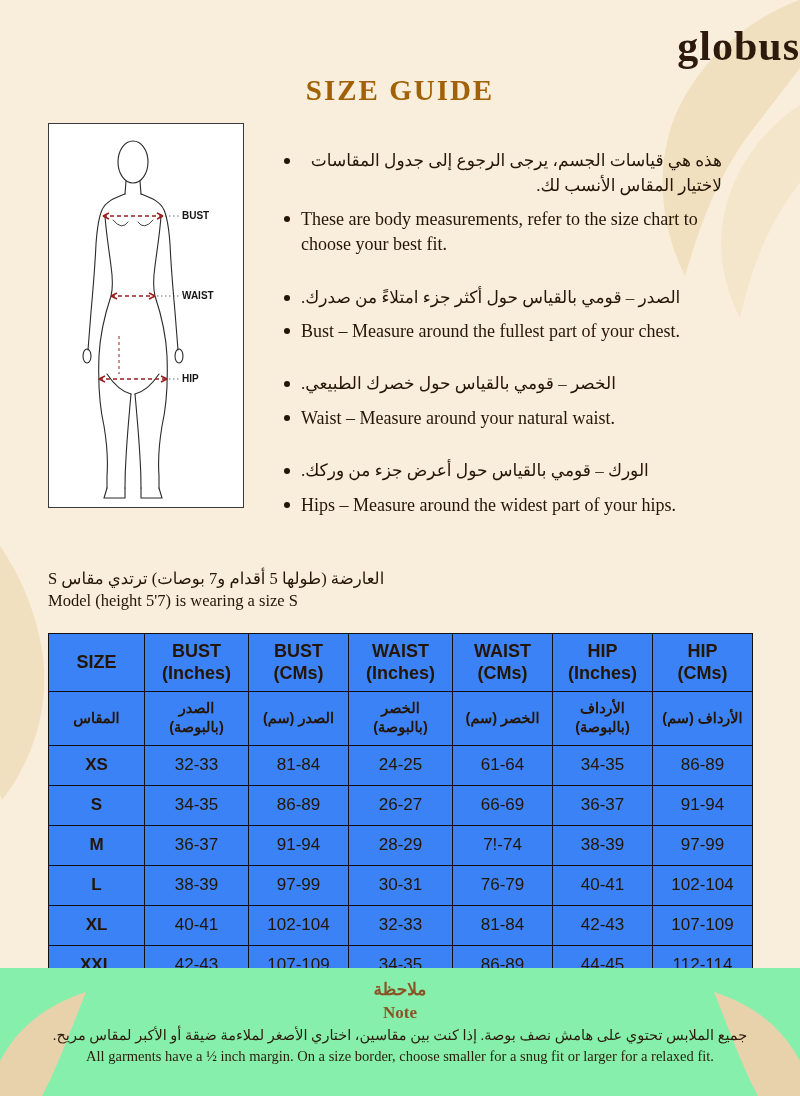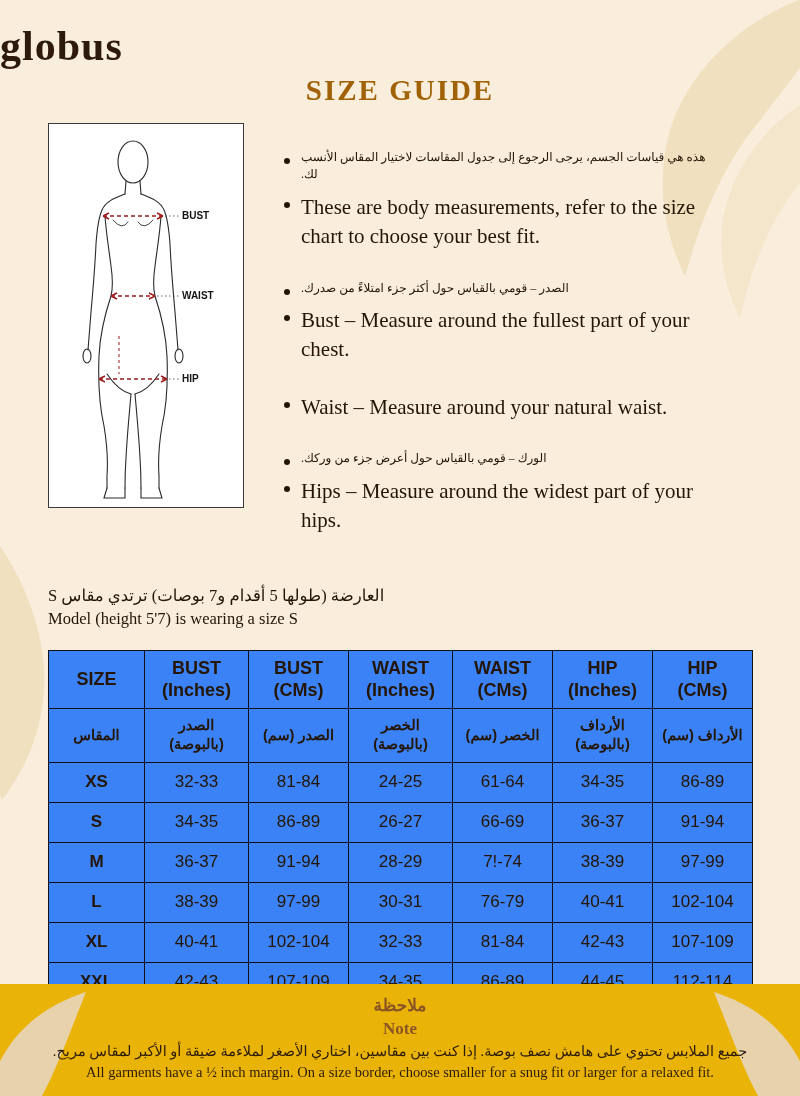--- a/index.html
+++ b/index.html
@@ -8,31 +8,31 @@
     position:relative; overflow:hidden;
     background:#f8eedb;
     font-family:"Liberation Serif", serif;
     color:#241505;
   }
   .deco { position:absolute; z-index:0; pointer-events:none; }
   .deco-tr { top:-14px; right:-55px; }
   .deco-left { top:500px; left:-38px; }
   .page { position:relative; z-index:1; }
 
-  .logo { text-align:left; padding-top:22px; font-size:42px; font-weight:700; letter-spacing:1px; color:#2e1a0c; }
+  .logo { text-align:right; padding-top:22px; font-size:42px; font-weight:700; letter-spacing:1px; color:#2e1a0c; }
   .page-title { text-align:center; margin-top:4px; font-size:29px; font-weight:700; letter-spacing:2px; color:#a16207; }
 
   .content { display:flex; margin:16px 48px 0 48px; gap:40px; }
   .figure-box { width:196px; height:385px; flex:none; background:#ffffff; border:1px solid #3a3a3a; }
   .bullets { flex:1; padding:26px 30px 0 0; }
   .group { margin-bottom:28px; }
   .bullet { display:flex; gap:11px; margin-bottom:9px; }
   .b-dot { width:6px; height:6px; border-radius:50%; background:#241505; margin-top:9px; flex:none; }
-  .b-ar { direction:rtl; text-align:left; font-size:12px; line-height:1.45; }
-  .b-en { font-size:21px; line-height:1.4; }
+  .b-ar { direction:rtl; text-align:right; font-size:17px; line-height:1.45; }
+  .b-en { font-size:18px; line-height:1.4; }
 
   .model-note { margin:22px 48px 15px 48px; font-size:16.5px; line-height:1.35; }
   .model-ar { direction:rtl; text-align:left; }
 
   table.size-table {
     margin:20px 48px 0 48px; width:704px; table-layout:fixed;
     border-collapse:collapse; background:#3b82f6;
     font-family:Liberation Sans, sans-serif;
   }
   .size-table th, .size-table td {
@@ -40,22 +40,22 @@
   }
   tr.hdr-en { height:58px; }
   tr.hdr-ar { height:54px; }
   tr.data-row { height:40px; }
   .th-en { font-size:18px; font-weight:700; white-space:pre-line; line-height:1.25; }
   .th-ar { font-size:14.5px; font-weight:700; white-space:pre-line; line-height:1.3; direction:rtl; }
   .size-cell { font-weight:700; font-size:17px; }
   .val-cell { font-size:17px; font-weight:400; }
 
   .note {
-    position:absolute; left:0; right:0; bottom:0; height:112px; z-index:1;
-    background:#eab308; text-align:center; padding-top:11px; overflow:hidden;
+    position:absolute; left:0; right:0; bottom:0; height:128px; z-index:1;
+    background:#86efac; text-align:center; padding-top:11px; overflow:hidden;
   }
   .note-leaf { position:absolute; bottom:0; pointer-events:none; }
   .note-leaf-l { left:-12px; }
   .note-leaf-r { right:-12px; }
   .note-inner { position:relative; }
   .note-title { font-size:17px; font-weight:700; color:#8a5526; line-height:1.35; }
   .note-body { font-size:14.5px; color:#2c1c0c; line-height:1.45; }
   .note-body-ar { direction:rtl; }
 </style>
 </head>
@@ -138,20 +138,24 @@
         <div class="bullet">
           <span class="b-dot"></span>
           <div class="b-ar">الصدر – قومي بالقياس حول أكثر جزء امتلاءً من صدرك.</div>
         </div>
         <div class="bullet">
           <span class="b-dot"></span>
           <div class="b-en">Bust – Measure around the fullest part of your chest.</div>
         </div>
       </div>
       <div class="group">
+        <div class="bullet">
+          <span class="b-dot"></span>
+          <div class="b-ar">الخصر – قومي بالقياس حول خصرك الطبيعي.</div>
+        </div>
         <div class="bullet">
           <span class="b-dot"></span>
           <div class="b-en">Waist – Measure around your natural waist.</div>
         </div>
       </div>
       <div class="group">
         <div class="bullet">
           <span class="b-dot"></span>
           <div class="b-ar">الورك – قومي بالقياس حول أعرض جزء من وركك.</div>
         </div>

